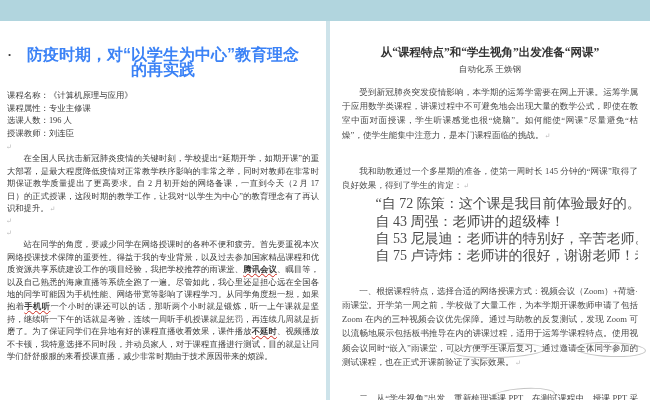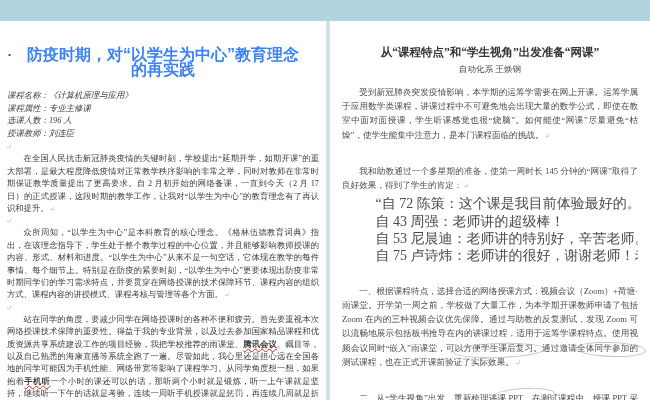--- a/index.html
+++ b/index.html
@@ -9,21 +9,21 @@
   .page{position:absolute;top:21px;height:379px;background:#fff;overflow:hidden;}
   .page.left{left:0;width:326px;color:var(--left_text,#3a3a3a);}
   .divider{position:absolute;left:326px;top:21px;width:4px;height:379px;background:var(--divider,#cde3ea);}
   .page.right{left:330px;width:320px;color:var(--right_text,#4a4a4a);}
 
   
   .ltitle-row{position:relative;margin:26px 14px 0;}
   .bullet{position:absolute;left:-6px;top:4px;font-size:9px;line-height:9px;}
   .ltitle{margin:12px;text-align:center;font-family:"Liberation Sans","DejaVu Sans",sans-serif;
           font-size:16px;line-height:15px;font-weight:700;color:#3b82f6;}
-  .meta{margin:13px 0 0 7px;font-size:8.4px;line-height:12.6px;font-style:italic;}
+  .meta{margin:13px 0 0 7px;font-size:8.4px;line-height:12.6px;}
   #left-paras{margin-top:1px;}
   .lpara{margin:0 7px;font-size:8.3px;line-height:12.4px;text-align:justify;text-indent:2em;}
   .blank{height:12px;padding-left:6px;font-size:7px;line-height:12px;color:#b5b5b5;}
   .pmark{font-size:7px;color:#b5b5b5;margin-left:1px;}
   .sp{text-decoration:underline;text-decoration-style:wavy;
       text-decoration-color:var(--spellcheck,#cc2a1e);text-decoration-thickness:1px;text-underline-offset:1px;font-weight:bold;}
 
   
   .rtitle{margin:24px 10px 0;text-align:center;font-family:Liberation Serif, serif;
           font-size:11.5px;line-height:15px;font-weight:700;color:#333;}
@@ -51,21 +51,20 @@
     <div class="meta" id="left-meta">
         <div class="mline">课程名称：《计算机原理与应用》</div>
         <div class="mline">课程属性：专业主修课</div>
         <div class="mline">选课人数：196 人</div>
         <div class="mline">授课教师：刘连臣</div>
       </div>
     <div id="left-paras">
         <div class="blank">↵</div>
         <p class="lpara">在全国人民抗击新冠肺炎疫情的关键时刻，学校提出“延期开学，如期开课”的重大部署，是最大程度降低疫情对正常教学秩序影响的非常之举，同时对教师在非常时期保证教学质量提出了更高要求。自 2 月初开始的网络备课，一直到今天（2 月 17 日）的正式授课，这段时期的教学工作，让我对“以学生为中心”的教育理念有了再认识和提升。<span class="pmark">↵</span></p>
         <div class="blank">↵</div>
-        <p class="lpara">众所周知，“以学生为中心”是本科教育的核心理念。《格林伍德教育词典》指出，在该理念指导下，学生处于整个教学过程的中心位置，并且能够影响教师授课的内容、形式、材料和进度。“以学生为中心”从来不是一句空话，它体现在教学的每件事情、每个细节上。特别是在防疫的紧要时刻，“以学生为中心”更要体现出防疫非常时期同学们的学习需求特点，并要贯穿在网络授课的技术保障环节、课程内容的组织方式、课程内容的讲授模式、课程考核与管理等各个方面。<span class="pmark">↵</span></p>
         <div class="blank">↵</div>
         <p class="lpara">站在同学的角度，要减少同学在网络授课时的各种不便和疲劳。首先要重视本次网络授课技术保障的重要性。得益于我的专业背景，以及过去参加国家精品课程和优质资源共享系统建设工作的项目经验，我把学校推荐的雨课堂、<span class="sp">腾讯会议</span>、瞩目等，以及自己熟悉的海康直播等系统全跑了一遍。尽管如此，我心里还是担心远在全国各地的同学可能因为手机性能、网络带宽等影响了课程学习。从同学角度想一想，如果抱着<span class="sp">手机听</span>一个小时的课还可以的话，那听两个小时就是锻炼，听一上午课就是坚持，继续听一下午的话就是考验，连续一周听手机授课就是惩罚，再连续几周就是折磨了。为了保证同学们在异地有好的课程直播收看效果，课件播放<span class="sp">不延时</span>、视频播放不卡顿，我特意选择不同时段，并动员家人，对于课程直播进行测试，目的就是让同学们舒舒服服的来看授课直播，减少非常时期由于技术原因带来的烦躁。</p>
       </div>
   </div>
 
   <div class="divider"></div>
 
   <div class="page right">
     <h1 class="rtitle">从“课程特点”和“学生视角”出发准备“网课”</h1>
     <div class="byline">自动化系  王焕钢</div>

